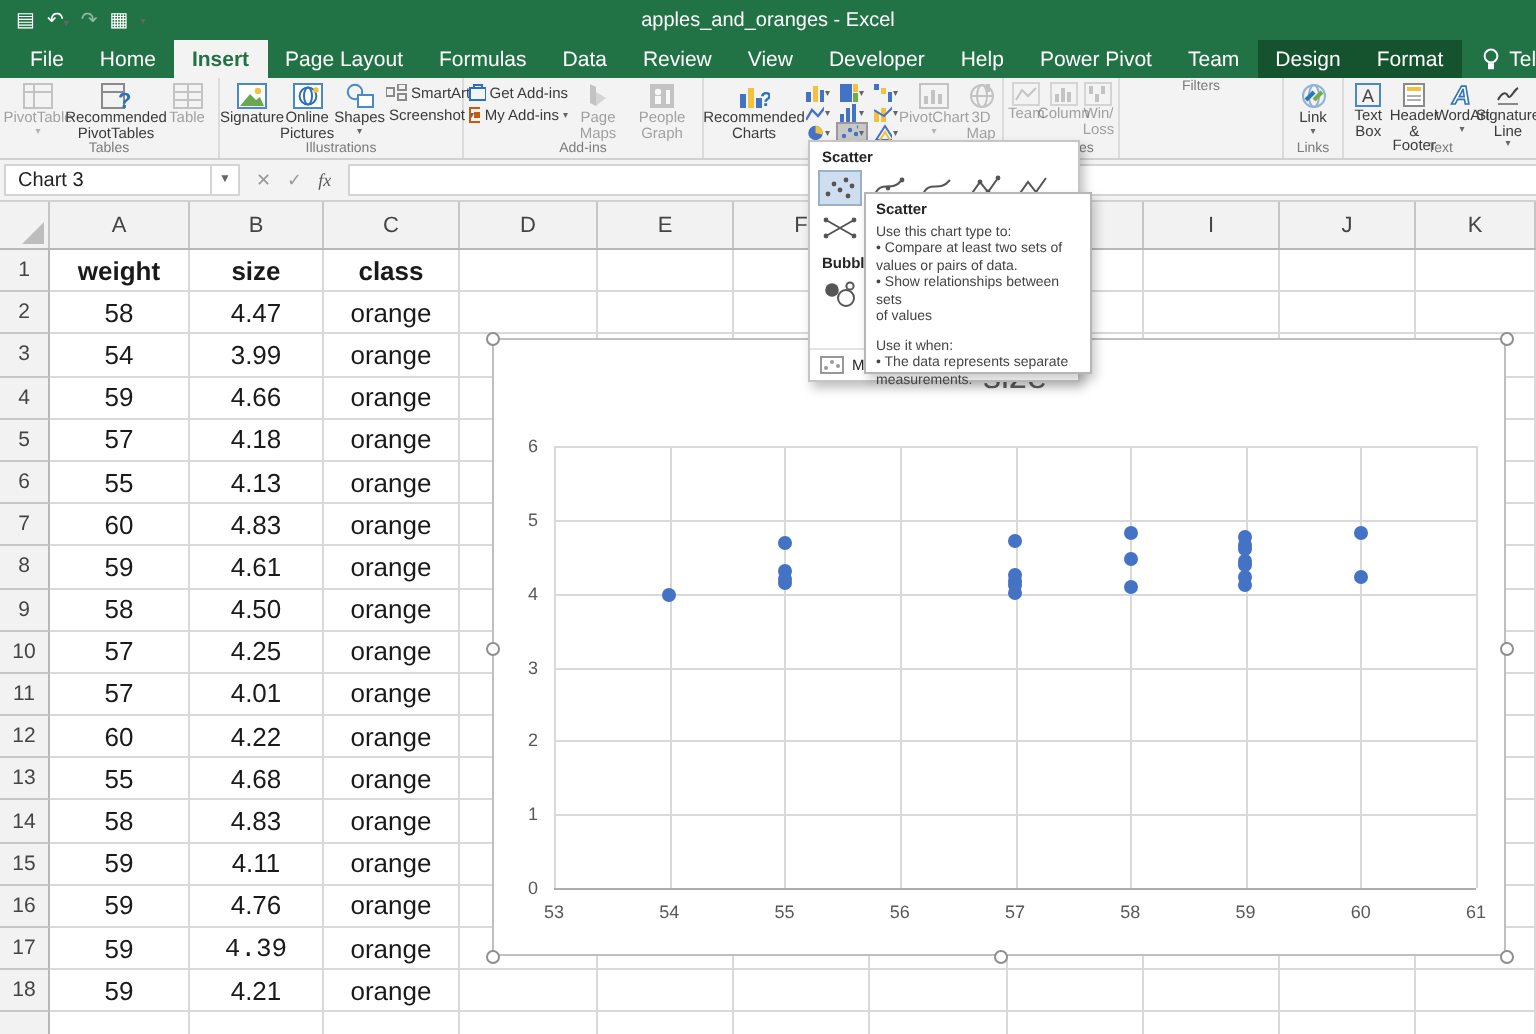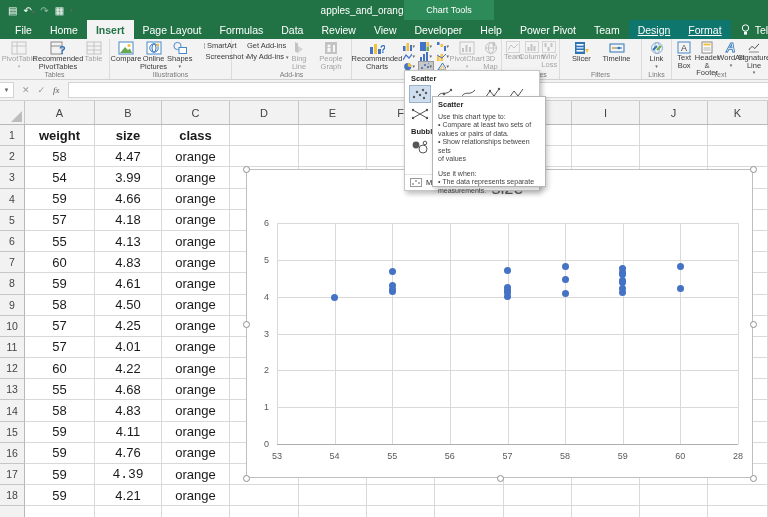--- a/index.html
+++ b/index.html
@@ -12,32 +12,32 @@
   .qat { display:flex; align-items:center; gap:6px; padding-left:8px; font-size:10px; }
   .qat span { cursor:default; }
   .qat .dim { opacity:.5; }
   .tb-title { position:absolute; left:0; right:0; text-align:center; font-size:10px; pointer-events:none; }
   .charttools { position:absolute; left:404px; top:0; width:90px; height:20px; background:#2d8a59; font-size:9px; display:flex; align-items:center; justify-content:center; }
 
   
   .tabrow { height:19px; background:#217346; display:flex; align-items:stretch; color:#fff; font-size:10.5px; padding-left:6px; }
   .tab { padding:0 9px; display:flex; align-items:center; cursor:default; white-space:nowrap; }
   .tab.active { background:#f3f3f3; color:#217346; font-weight:bold; }
-  .tab.ctx { background:#0f766e;text-decoration:underline; }
+  .tab.ctx { background:#14532d; }
   .tellme { display:flex; align-items:center; gap:5px; padding:0 10px; font-size:10.5px; white-space:nowrap; }
 
   
   .ribbon { height:41px; background:#f3f3f3; border-bottom:1px solid #d1d1d1; display:flex; font-size:7.5px; color:#3b3b3b; }
   .rgroup { display:flex; flex-direction:column; border-right:1px solid #dcdcdc; flex:none; }
   .rg-items { height:31px; display:flex; align-items:flex-start; padding:1px 2px 0; }
   .rg-label { height:9px; line-height:9px; text-align:center; color:#7b7b7b; font-size:7px; }
   .rbtn { display:flex; flex-direction:column; align-items:center; padding-top:1px; text-align:center; line-height:7.5px; cursor:default; }
   .rbtn svg { flex:none; }
   .rcol { display:flex; flex-direction:column; justify-content:flex-start; gap:2px; padding-top:2px; }
-  .rbtn-sm { display:flex; gap:2px; line-height:8px; white-space:nowrap; cursor:default;margin-left:11px; }
+  .rbtn-sm { display:flex; align-items:center; gap:2px; line-height:8px; white-space:nowrap; cursor:default; }
   .dis { opacity:.45;align-items:center; }
   .arr { font-size:5px; color:#666; }
   .minigrid { display:grid; grid-template-columns:repeat(3,16px); grid-auto-rows:10px; gap:0 1px; padding:1px 1px 0; }
   .mini { display:flex; align-items:center; cursor:default; padding:0 1px; border:1px solid transparent; }
   .mini.pressed { background:#c8c8c8; border-color:#9a9a9a; }
 
   
   .fbar { height:21px; background:#f3f3f3; border-bottom:1px solid #d1d1d1; display:flex; align-items:stretch; }
   .namebox { width:104px; background:#fff; border:1px solid #d4d4d4; margin:2px 0 2px 2px; font-size:10px; display:flex; align-items:center; padding-left:6px; color:#222; }
   .nb-arr { width:14px; background:#fff; border:1px solid #d4d4d4; border-left:none; margin:2px 0; font-size:6px; color:#666; display:flex; align-items:center; justify-content:center; }
@@ -88,21 +88,20 @@
 
   <div class="titlebar">
     <div class="qat">
       <span>▤</span>
       <span>↶<span class="arr">▾</span></span>
       <span class="dim">↷</span>
       <span>▦</span>
       <span class="arr">▾</span>
     </div>
     <div class="tb-title">apples_and_oranges - Excel</div>
-    <div class="charttools">Chart Tools</div>
   </div>
 
   <div class="tabrow">
     <div id="tabs-host" style="display:flex;">
         <div class="tab">File</div>
         <div class="tab">Home</div>
         <div class="tab active">Insert</div>
         <div class="tab">Page Layout</div>
         <div class="tab">Formulas</div>
         <div class="tab">Data</div>
@@ -159,21 +158,21 @@
     </div>
 
     <div class="rgroup" style="width:122px">
       <div class="rg-items">
         <div class="rbtn" style="width:28px">
           <svg width="16" height="14">
               <rect x="1" y="1" width="14" height="12" fill="#fff" stroke="#4a89c8"></rect>
               <circle cx="11" cy="4.5" r="1.6" fill="#f2c23e"></circle>
               <path d="M2 12 L7 6 L10 9 L12 7.5 L14 12 Z" fill="#6aa84f"></path>
             </svg>
-          <span class="lbl">Compare</span>
+          <span class="lbl">Signature</span>
         </div>
         <div class="rbtn" style="width:32px">
           <svg width="16" height="14">
               <rect x="1" y="1" width="14" height="12" fill="#fff" stroke="#4a89c8"></rect>
               <circle cx="8" cy="7" r="4.2" fill="none" stroke="#2b70bf"></circle>
               <ellipse cx="8" cy="7" rx="2" ry="4.2" fill="none" stroke="#2b70bf"></ellipse>
               <circle cx="12" cy="4" r="1.4" fill="#f2c23e"></circle>
             </svg>
           <span class="lbl">Online Pictures</span>
         </div>
@@ -224,21 +223,21 @@
               </svg>
             <span>My Add-ins</span>
               <span class="arr">▾</span>
           </div>
         </div>
         <div class="rbtn dis" style="width:30px">
           <svg width="14" height="14">
               <path d="M3 1 L6 2.5 L6 12 L3 10.5 Z" fill="#8a8a8a"></path>
               <path d="M6 5 L11 8 L6 12 Z" fill="#b0b0b0"></path>
             </svg>
-          <span class="lbl">Bing Line</span>
+          <span class="lbl">Page Maps</span>
         </div>
         <div class="rbtn dis" style="width:34px">
           <svg width="14" height="14">
               <rect x="1" y="1" width="12" height="12" fill="#8a8a8a"></rect>
               <circle cx="5" cy="5" r="1.6" fill="#fff"></circle>
               <rect x="3.5" y="7" width="3" height="4" fill="#fff"></rect>
               <rect x="9" y="4" width="2" height="7" fill="#fff"></rect>
             </svg>
           <span class="lbl">People Graph</span>
         </div>
@@ -378,41 +377,20 @@
               <rect x="5.5" y="6" width="2" height="4" fill="#8a8a8a"></rect>
               <rect x="8.5" y="2" width="2" height="4" fill="#8a8a8a"></rect>
             </svg>
           <span class="lbl">Win/ Loss</span>
         </div>
       </div>
       <div class="rg-label">Sparklines</div>
     </div>
 
     <div class="rgroup" style="width:82px">
-      <div class="rg-items" style="justify-content:center">
-        <div class="rbtn" style="width:32px">
-          <svg width="16" height="14">
-              <rect x="1" y="1" width="10" height="12" fill="#2e75b6"></rect>
-              <rect x="2.5" y="3" width="7" height="1.6" fill="#fff"></rect>
-              <rect x="2.5" y="6" width="7" height="1.6" fill="#bdd7ee"></rect>
-              <rect x="2.5" y="9" width="7" height="1.6" fill="#fff"></rect>
-              <path d="M11 8 L15 8 L13 12 Z" fill="#f2c23e"></path>
-            </svg>
-          <span class="lbl">Slicer</span>
-        </div>
-        <div class="rbtn" style="width:38px">
-          <svg width="16" height="14">
-              <rect x="1" y="3" width="14" height="8" fill="none" stroke="#2e75b6"></rect>
-              <line x1="3" y1="7" x2="13" y2="7" stroke="#2e75b6"></line>
-              <circle cx="5" cy="7" r="1.3" fill="#f2c23e"></circle>
-              <circle cx="10" cy="7" r="1.3" fill="#2e75b6"></circle>
-            </svg>
-          <span class="lbl">Timeline</span>
-        </div>
-      </div>
       <div class="rg-label">Filters</div>
     </div>
 
     <div class="rgroup" style="width:30px">
       <div class="rg-items" style="justify-content:center">
         <div class="rbtn" style="width:26px">
           <svg width="16" height="14" viewBox="0 0 16 14">
               <circle cx="8" cy="7" r="5.5" fill="none" stroke="#8db3d6"></circle>
               <ellipse cx="8" cy="7" rx="2.5" ry="5.5" fill="none" stroke="#8db3d6"></ellipse>
               <path d="M4 9 L8 5" stroke="#2e75b6" stroke-width="2"></path>
@@ -457,20 +435,21 @@
             </svg>
           <span class="lbl">Signature Line</span>
             <span class="arr">▾</span>
         </div>
       </div>
       <div class="rg-label">Text</div>
     </div>
   </div>
 
   <div class="fbar">
+    <div class="namebox">Chart 3</div>
     <div class="nb-arr">▼</div>
     <div class="fxbtns">
       <span>✕</span>
       <span>✓</span>
       <span class="fx">fx</span>
     </div>
     <div class="finput"></div>
   </div>
 
   <div class="sheet">
@@ -770,21 +749,21 @@
       <div class="cxl" style="left: 187.875px; top: 281px;">56</div>
       <div class="cgl-v" style="left: 260.5px; top: 53px; height: 221px;"></div>
       <div class="cxl" style="left: 245.5px; top: 281px;">57</div>
       <div class="cgl-v" style="left: 318.125px; top: 53px; height: 221px;"></div>
       <div class="cxl" style="left: 303.125px; top: 281px;">58</div>
       <div class="cgl-v" style="left: 375.75px; top: 53px; height: 221px;"></div>
       <div class="cxl" style="left: 360.75px; top: 281px;">59</div>
       <div class="cgl-v" style="left: 433.375px; top: 53px; height: 221px;"></div>
       <div class="cxl" style="left: 418.375px; top: 281px;">60</div>
       <div class="cgl-v" style="left: 491px; top: 53px; height: 221px;"></div>
-      <div class="cxl" style="left: 476px; top: 281px;">28</div>
+      <div class="cxl" style="left: 476px; top: 281px;">61</div>
       <div class="cgl-h axisline" style="left: 30px; top: 274px; width: 461px;"></div>
       <div class="cyl" style="left: 0px; top: 269px;">0</div>
       <div class="cgl-h" style="left: 30px; top: 237.167px; width: 461px;"></div>
       <div class="cyl" style="left: 0px; top: 232.167px;">1</div>
       <div class="cgl-h" style="left: 30px; top: 200.333px; width: 461px;"></div>
       <div class="cyl" style="left: 0px; top: 195.333px;">2</div>
       <div class="cgl-h" style="left: 30px; top: 163.5px; width: 461px;"></div>
       <div class="cyl" style="left: 0px; top: 158.5px;">3</div>
       <div class="cgl-h" style="left: 30px; top: 126.667px; width: 461px;"></div>
       <div class="cyl" style="left: 0px; top: 121.667px;">4</div>

